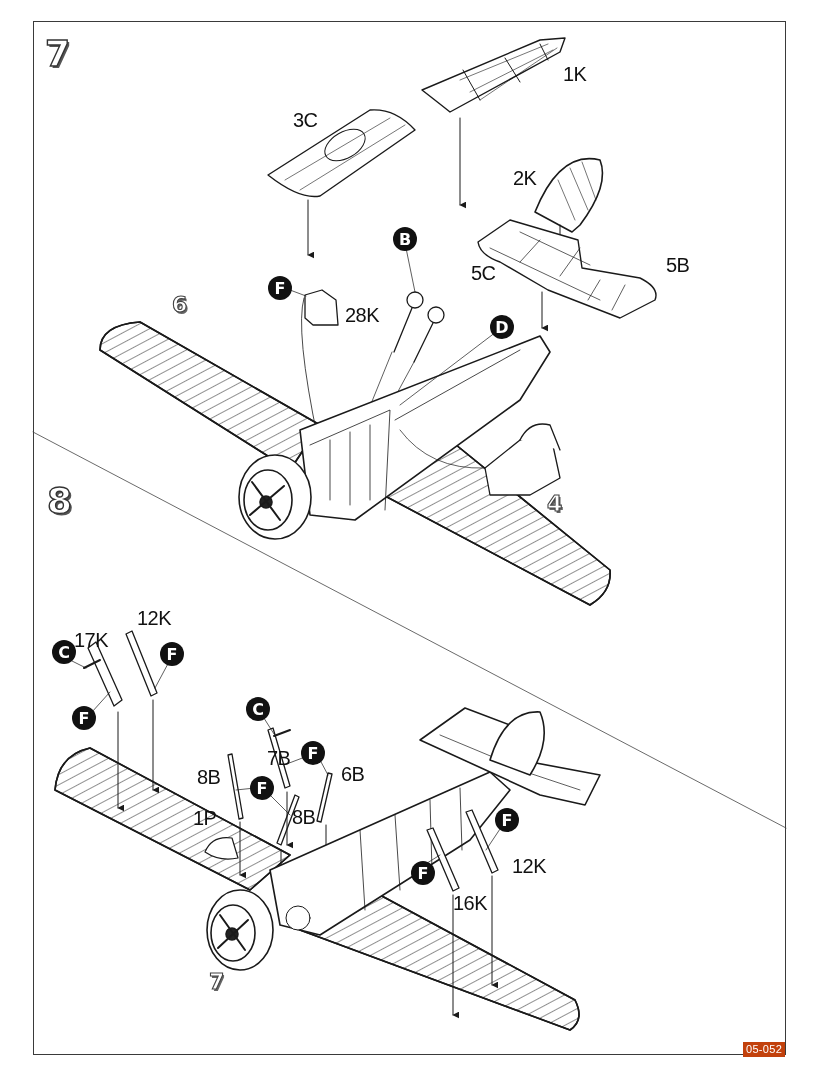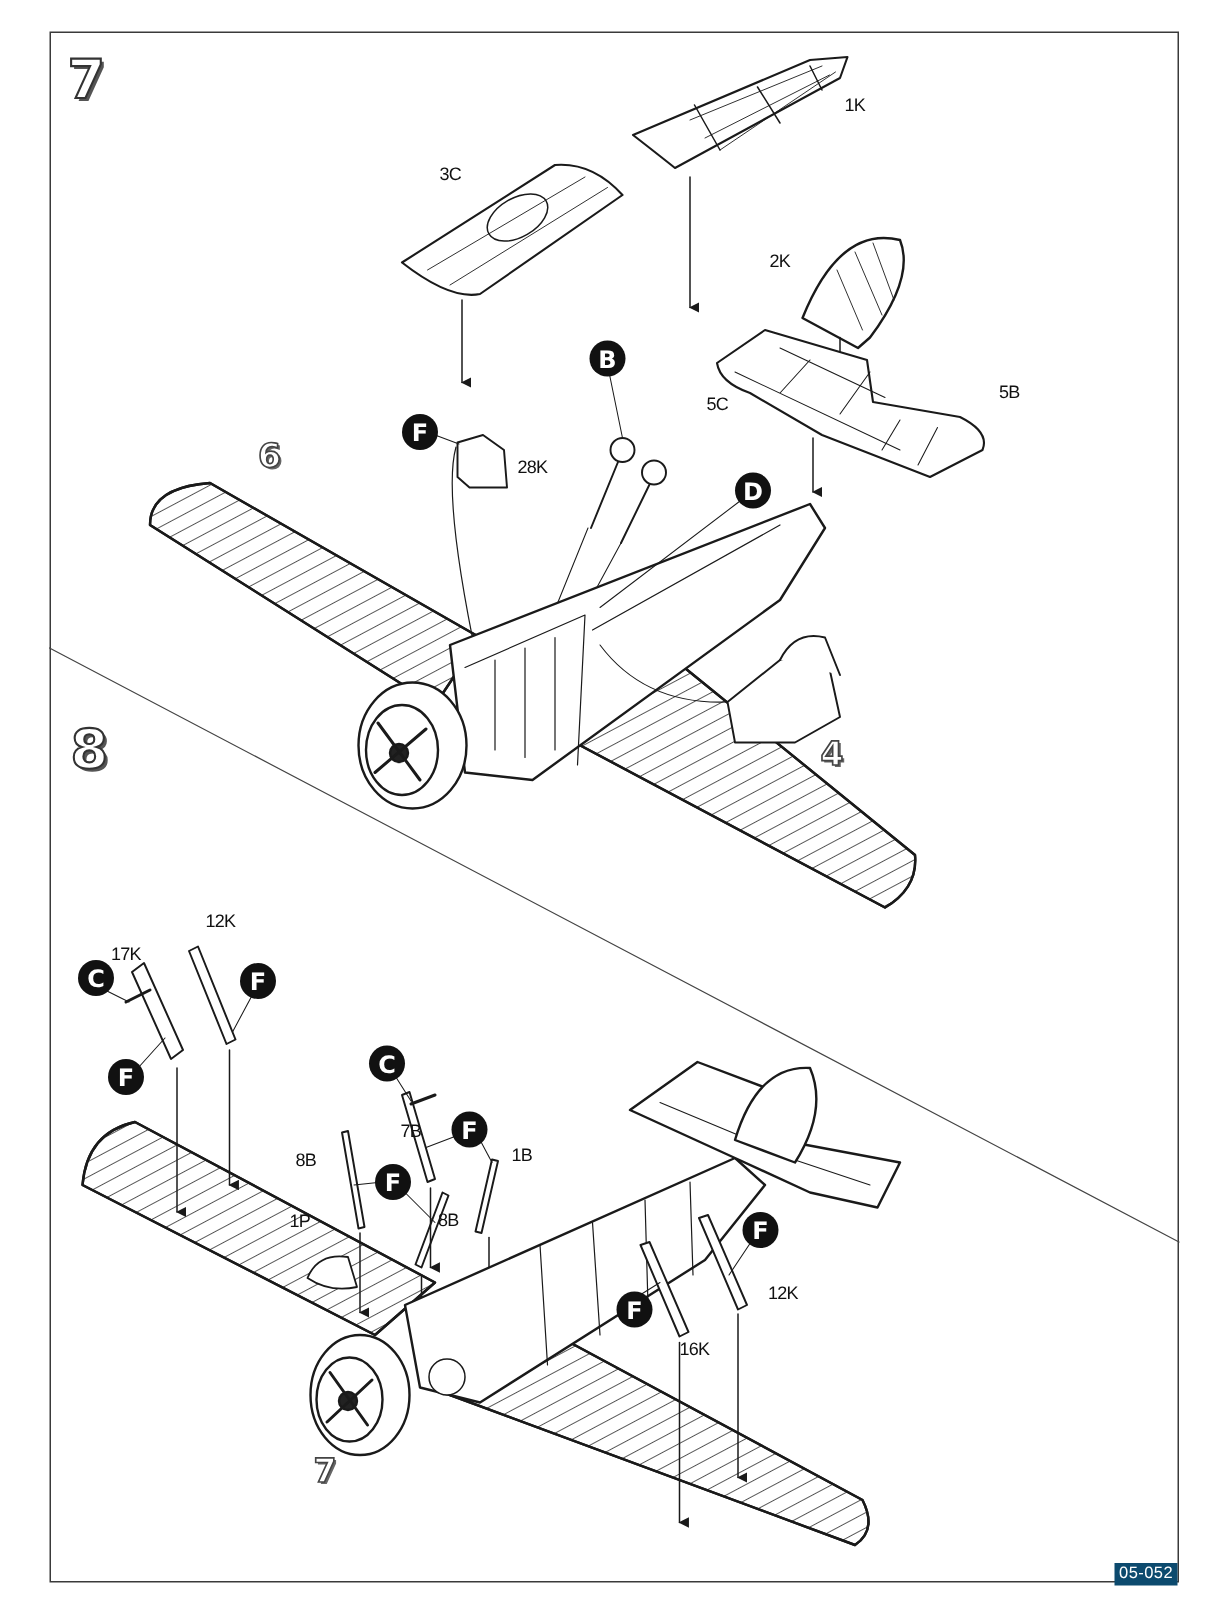--- a/index.html
+++ b/index.html
@@ -7,26 +7,26 @@
          font-family:"Liberation Sans", sans-serif; color:#1a1a1a; }
   .frame { position:absolute; left:33px; top:21px; width:753px; height:1034px;
            border:1.3px solid #3a3a3a; box-sizing:border-box; }
   svg.art { position:absolute; left:0; top:0; width:814px; height:1080px; }
   .step-num { position:absolute; font-family:"DejaVu Sans", sans-serif; font-weight:bold;
               font-size:36px; color:#ffffff;
               -webkit-text-stroke:1.4px #333; text-shadow:2px 2px 0 #555; line-height:1; }
   .sub-num { position:absolute; font-family:"DejaVu Sans", sans-serif; font-weight:bold;
              font-size:22px; color:#ffffff; -webkit-text-stroke:1.1px #444;
              text-shadow:1.5px 1.5px 0 #666; line-height:1; }
-  .part { position:absolute; font-size:12px; color:#111; line-height:1; letter-spacing:-0.5px; }
+  .part { position:absolute; font-size:20px; color:#111; line-height:1; letter-spacing:-0.5px; }
   .sprue { position:absolute; width:24px; height:24px; border-radius:50%;
            background:#111; color:#fff; font-weight:bold; font-size:16px;
            display:flex; align-items:center; justify-content:center;
            font-family:"DejaVu Sans", sans-serif; }
-  .code { position:absolute; left:743px; top:1042px; background:#0c4a6e; color:#fff;
+  .code { position:absolute; left:743px; top:1042px; background:#c2410c; color:#fff;
           font-size:11px; padding:1px 3px; line-height:13px; letter-spacing:0.3px; }
 </style>
 </head>
 <body>
 
 <div class="frame"></div>
 
 <svg class="art" viewBox="0 0 814 1080" fill="none" stroke="#1a1a1a" stroke-linecap="round" stroke-linejoin="round">
   <defs>
     <marker id="ah" viewBox="0 0 10 10" refX="5" refY="9" markerWidth="7" markerHeight="7" orient="auto-start-reverse">
@@ -189,21 +189,21 @@
 <div class="part" style="left:345px;top:305px;">28K</div>
 
 <div class="sprue" style="left:393px;top:227px;">B</div>
 <div class="sprue" style="left:268px;top:276px;">F</div>
 <div class="sprue" style="left:490px;top:315px;">D</div>
 
 <div class="part" style="left:74px;top:630px;">17K</div>
 <div class="part" style="left:137px;top:608px;">12K</div>
 <div class="part" style="left:240px;top:748px;margin-left:27px;">7B</div>
 <div class="part" style="left:197px;top:767px;">8B</div>
-<div class="part" style="left:341px;top:764px;">1B</div>
+<div class="part" style="left:341px;top:764px;">6B</div>
 <div class="part" style="left:292px;top:807px;">8B</div>
 <div class="part" style="left:193px;top:808px;">1P</div>
 <div class="part" style="left:512px;top:856px;">12K</div>
 <div class="part" style="left:453px;top:893px;">16K</div>
 
 <div class="sprue" style="left:52px;top:640px;">C</div>
 <div class="sprue" style="left:160px;top:642px;">F</div>
 <div class="sprue" style="left:72px;top:706px;">F</div>
 <div class="sprue" style="left:246px;top:697px;">C</div>
 <div class="sprue" style="left:301px;top:741px;">F</div>

